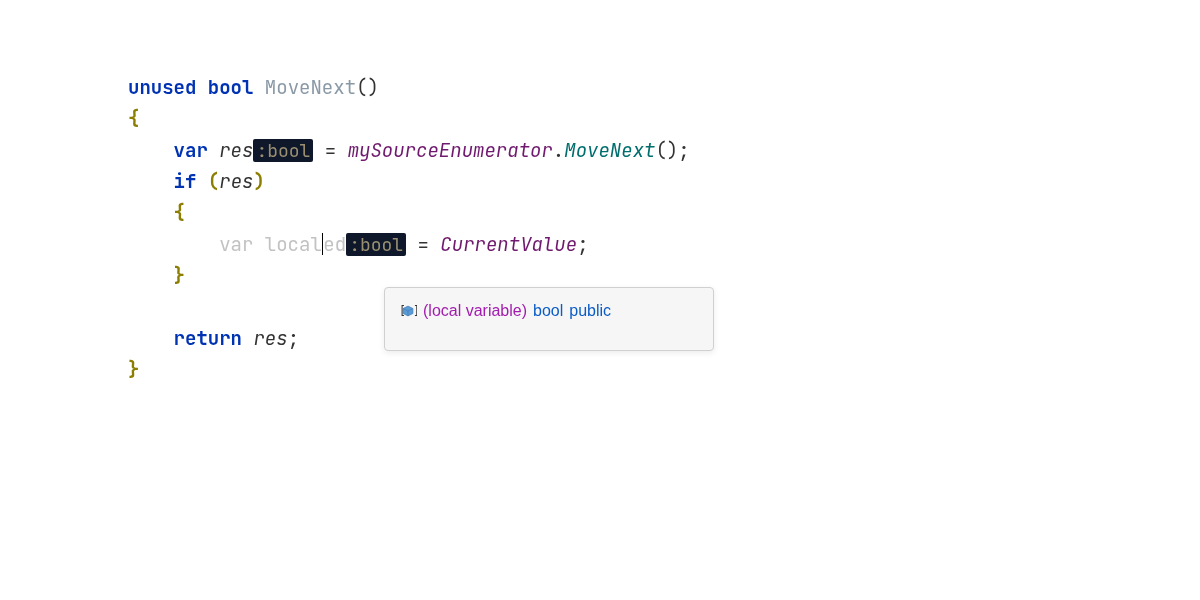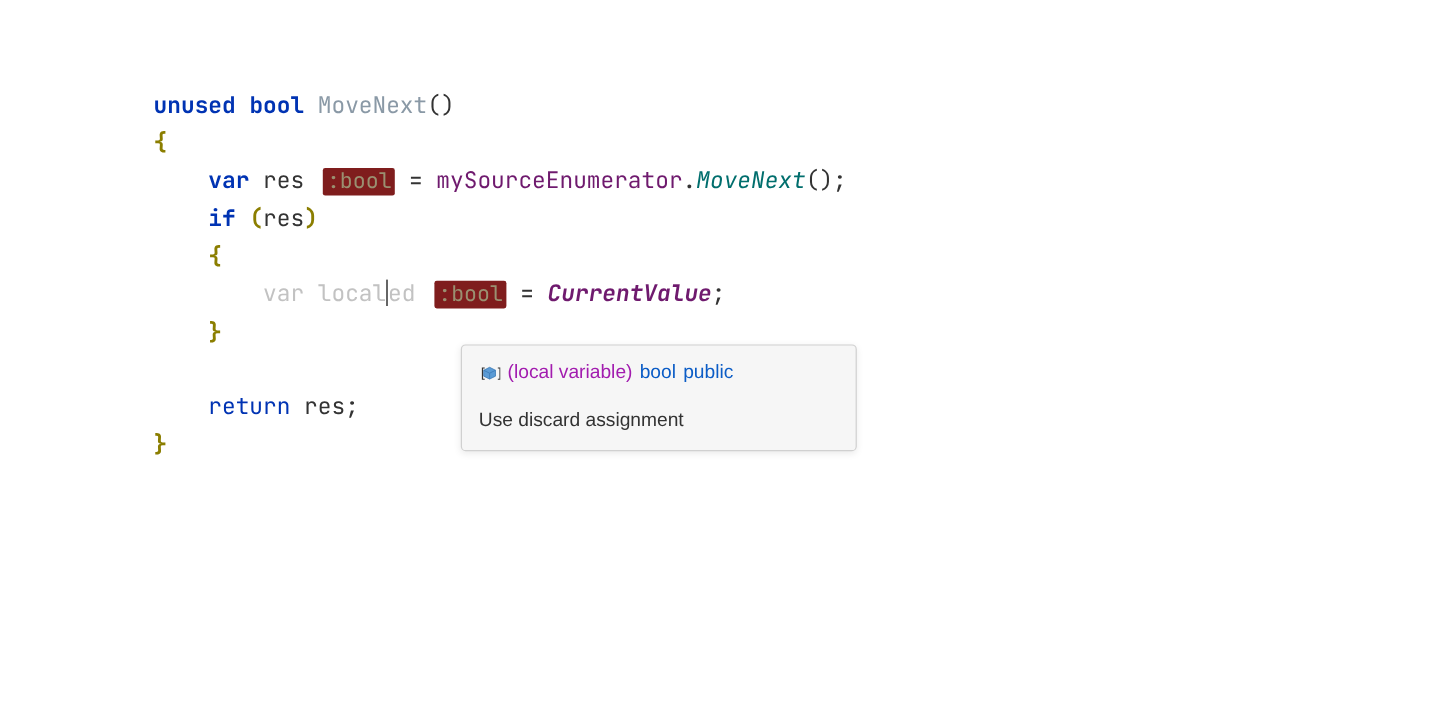--- a/index.html
+++ b/index.html
@@ -19,39 +19,38 @@
       overflow: hidden;
     }
     .code-container {
       white-space: pre;
       position: relative;
     }
     .kw-public { color: #0033b3; font-weight: 600; }
     .kw-bool { color: #0033b3; font-weight: 600; }
     .kw-var { color: #0033b3; font-weight: 600; }
     .kw-if { color: #0033b3; font-weight: 600; }
-    .kw-return { color: #0033b3; font-weight: 400; }
+    .kw-return { color: #0033b3; font-weight: 700; }
     .method-name { color: #8a99a6; }
     .paren { color: #333333; }
     .brace { color: #8b7e00; font-weight: 600; }
-    .identifier { color: #333333; }
-    .member-call { color: #6f1a6e; }
+    .identifier { color: #333333; font-style: italic; }
+    .member-call { color: #6f1a6e; font-style: italic; }
     .method-call { color: #006e6d; font-style: italic; }
-    .field-ref { color: #6f1a6e; font-style: italic; font-weight: 700; }
+    .field-ref { color: #6f1a6e; font-style: italic; font-weight: 400; }
     .operator { color: #333333; }
     .semicolon { color: #333333; }
     .hint-box {
-      background: #7f1d1d;
+      background: #0f172a;
       color: #9a9071;
       font-style: normal;
       font-weight: normal;
       padding: 0 3px;
       border-radius: 2px;
       font-size: 18px;
-      margin-left: 16px;
     }
     .dimmed-var { color: #c2c2c2; }
     .dimmed-id { color: #c2c2c2; }
     .text-cursor {
       display: inline-block;
       width: 1.5px;
       height: 22px;
       background: #000;
       vertical-align: middle;
       position: relative;
@@ -119,14 +118,13 @@
           <line x1="12" y1="3" x2="6" y2="6" stroke="#3a78b5" stroke-width="0.8"></line>
           <line x1="6" y1="6" x2="6" y2="12" stroke="#3a78b5" stroke-width="0.8"></line>
         </g>
         <text x="17" y="13" font-size="14" fill="#333" font-family="monospace">]</text>
       </svg>
     </span>
     <span class="tooltip-text-gray">(local variable)</span>
     <span class="tooltip-text-blue">bool</span>
     <span class="tooltip-text-blue">public</span>
   </div>
-  <div class="tooltip-line2">Use discard assignment</div>
 </div>
 
 </body></html>

